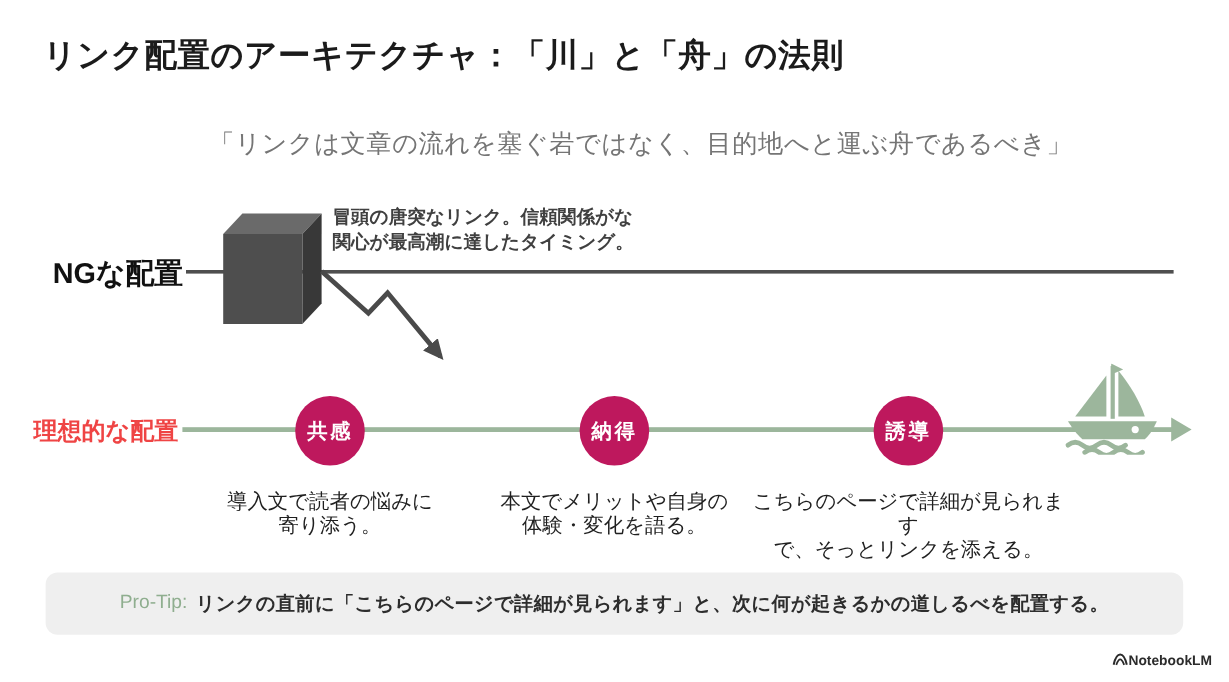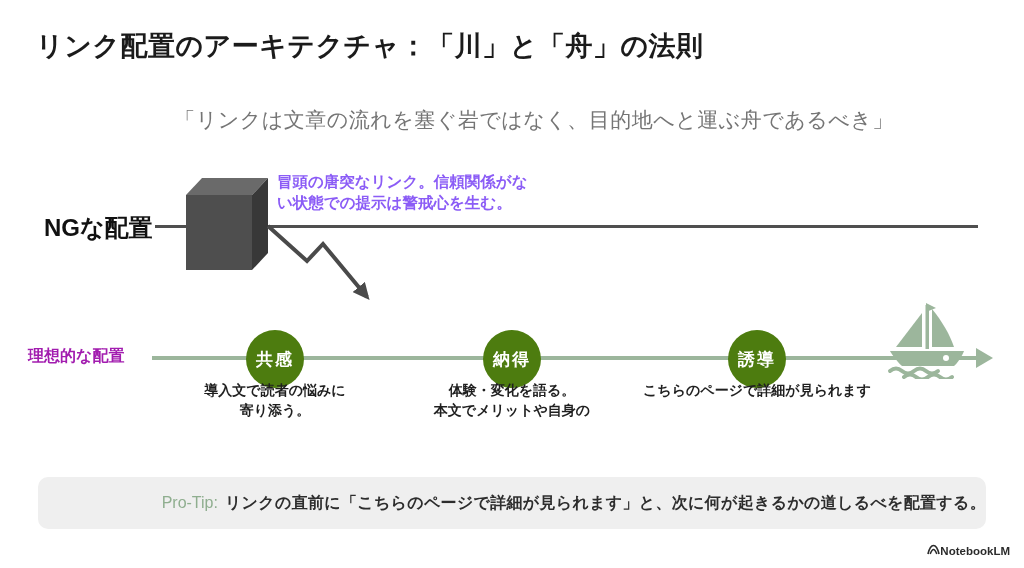--- a/index.html
+++ b/index.html
@@ -18,50 +18,50 @@
   .ng-label {
     position:absolute; left:44px; top:212px;
     font-size:24px; font-weight:bold; color:#111;
   }
   .ng-line {
     position:absolute; left:155px; top:225px; width:823px; height:3px; background:#4f4f4f;
   }
   .cube { position:absolute; left:184px; top:176px; }
   .ng-annotation {
     position:absolute; left:277px; top:171px;
-    font-size:15.5px; font-weight:bold; color:#8b5cf6; line-height:21px;
+    font-size:15.5px; font-weight:bold; color:#404040; line-height:21px;
   }
   .zigzag { position:absolute; left:255px; top:215px; }
   .ideal-label {
     position:absolute; left:28px; top:346px;
-    font-size:16px; font-weight:bold; color:#a21caf;
+    font-size:20px; font-weight:bold; color:#ef4444;
   }
   .ideal-line {
     position:absolute; left:152px; top:356px; width:826px; height:4px; background:#9CB69C;
   }
   .ideal-arrowhead {
     position:absolute; left:976px; top:348px; width:0; height:0;
     border-left:17px solid #9CB69C; border-top:10px solid transparent; border-bottom:10px solid transparent;
   }
   .step-circle {
     position:absolute; top:330px; width:58px; height:58px; border-radius:50%;
-    background:#4d7c0f; color:#ffffff; display:flex; align-items:center; justify-content:center;
+    background:#be185d; color:#ffffff; display:flex; align-items:center; justify-content:center;
     font-size:17px; font-weight:bold; letter-spacing:2px;
   }
   .c1 { left:246px; } .c2 { left:483px; } .c3 { left:728px; }
   .step-desc {
-    position:absolute; top:380px; text-align:center;
-    font-size:14px; font-weight:bold; color:#1f1f1f; line-height:20px;
+    position:absolute; top:408px; text-align:center;
+    font-size:17px; font-weight:normal; color:#1f1f1f; line-height:20px;
   }
   .d1 { left:160px; width:230px; } .d2 { left:397px; width:230px; } .d3 { left:622px; width:270px; }
   .boat { position:absolute; left:884px; top:303px; }
   .protip {
     position:absolute; left:38px; top:477px; width:948px; height:52px;
     background:#EFEFEF; border-radius:10px;
-    display:flex; align-items:center; justify-content:flex-end; font-size:16px;
+    display:flex; align-items:center; justify-content:center; font-size:16px;
   }
   .protip-prefix { color:#8FAE8F; margin-right:7px; }
   .protip-text { font-weight:bold; color:#2d2d2d; letter-spacing:0.3px; }
   .footer {
     position:absolute; right:14px; top:544px;
     display:flex; align-items:center; gap:0;
     font-size:11.5px; font-weight:bold; color:#2b2b2b;
   }
   .divline { display:block; }
 </style>
@@ -79,21 +79,21 @@
   <span class="cube">
     <svg width="86" height="96" viewBox="0 0 86 96">
       <polygon points="2,19 18,2 84,2 68,19" fill="#6a6a6a"></polygon>
       <polygon points="68,19 84,2 84,77 68,94" fill="#383838"></polygon>
       <polygon points="2,19 68,19 68,94 2,94" fill="#4e4e4e"></polygon>
     </svg>
   </span>
 
   <div class="ng-annotation">
     <span class="divline">冒頭の唐突なリンク。信頼関係がな</span>
-    <span class="divline">い状態での提示は警戒心を生む。</span>
+    <span class="divline">関心が最高潮に達したタイミング。</span>
   </div>
 
   <span class="zigzag">
     <svg width="140" height="105" viewBox="0 0 140 105">
       <defs>
         <marker id="arr" markerUnits="userSpaceOnUse" markerWidth="18" markerHeight="16" refX="13" refY="8" orient="auto">
           <polygon points="0,0 17,8 0,16" fill="#4a4a4a"></polygon>
         </marker>
       </defs>
       <polyline points="13,11 52,46 68,29 112,82" fill="none" stroke="#4a4a4a" stroke-width="4" marker-end="url(#arr)"></polyline>
@@ -106,25 +106,26 @@
 
   <div class="step-circle c1">共感</div>
   <div class="step-circle c3">誘導</div>
   <div class="step-circle c2">納得</div>
 
   <div class="step-desc d1">
     <span class="divline">導入文で読者の悩みに</span>
     <span class="divline">寄り添う。</span>
   </div>
   <div class="step-desc d2">
+    <span class="divline">本文でメリットや自身の</span>
     <span class="divline">体験・変化を語る。</span>
-    <span class="divline">本文でメリットや自身の</span>
   </div>
   <div class="step-desc d3">
     <span class="divline">こちらのページで詳細が見られます</span>
+    <span class="divline">で、そっとリンクを添える。</span>
   </div>
 
   <span class="boat">
     <svg width="88" height="76" viewBox="0 0 88 76">
       <g fill="#9CB69C">
         <polygon points="42,0 52,5 42,9"></polygon>
         <rect x="41.5" y="2" width="3.5" height="44"></rect>
         <path d="M38,10 L38,44 L12,44 Z"></path>
         <path d="M48,6 C58,18 66,32 70,44 L48,44 Z"></path>
         <path d="M6,48 L80,48 C80,48 76,58 70,63 L18,63 C12,58 6,48 6,48 Z"></path>

